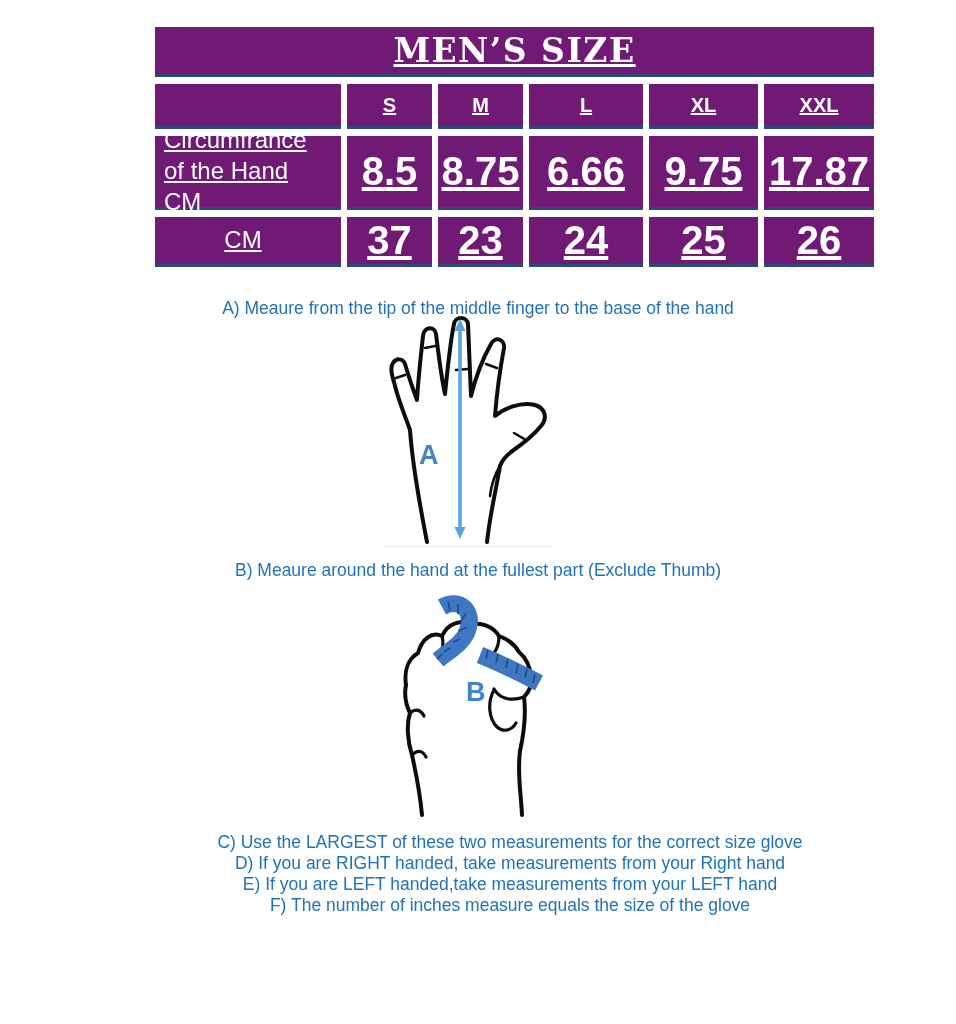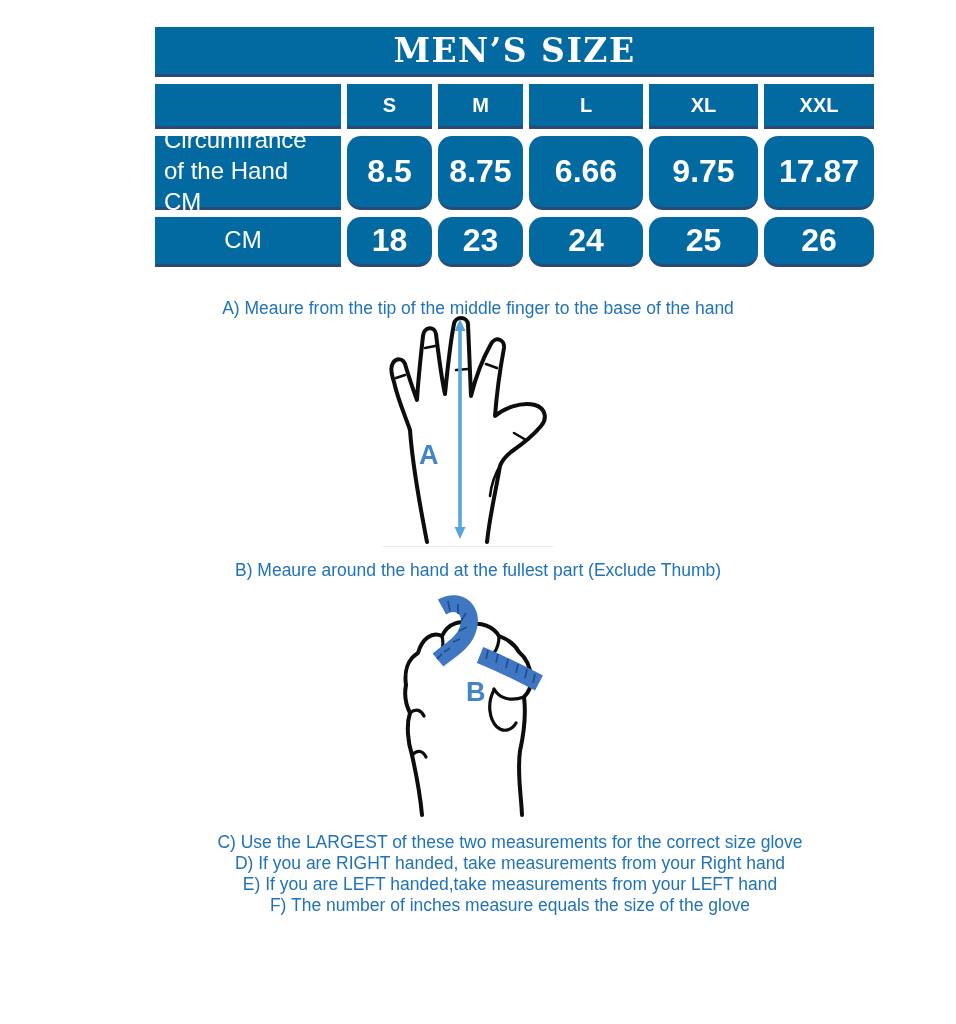--- a/index.html
+++ b/index.html
@@ -9,36 +9,36 @@
   }
   
   .size-table{
     position:absolute;left:155px;top:27px;width:719px;
     display:grid;
     grid-template-columns:186px 85px 85px 114px 109px 110px;
     grid-template-rows:50px 45px 74px 50px;
     column-gap:6px;row-gap:7px;
   }
   .cell{
-    background:#0369a1;color:#ffffff;box-sizing:border-box;
+    background:#701a75;color:#ffffff;box-sizing:border-box;
     border-bottom:3px solid #2B4A77;
-    display:flex;align-items:center;justify-content:center;
+    display:flex;align-items:center;justify-content:center;text-decoration:underline;
   }
   .cell.title{
     grid-column:1 / -1;
     font-family:"DejaVu Serif",serif;font-weight:bold;
     font-size:33px;letter-spacing:1.5px;
   }
   .cell.head{font-size:20px;font-weight:bold;}
   .cell.rowlabel{
     font-size:24px;justify-content:flex-start;text-align:left;
     padding-left:9px;padding-right:10px;line-height:1.28;
   }
   .cell.rowlabel.center{justify-content:center;text-align:center;padding-left:0;}
-  .cell.val{font-size:32px;font-weight:bold;border-radius:14px;}
+  .cell.val{font-size:40px;font-weight:bold;}
   
   .note{
     position:absolute;left:0;width:956px;text-align:center;
     color:#2173B9;font-size:17.5px;line-height:21px;
   }
   .note-a{top:298px;}
   .note-b{top:560px;}
   .notes-footer{top:832px;padding-left:32px;}
   
   .hand-box{position:absolute;left:383px;top:314px;width:170px;height:232px;border-bottom:1px solid #e9e9e9;}
@@ -61,21 +61,21 @@
     <div class="cell head">XXL</div>
 
     <div class="cell rowlabel">Circumfrance of the Hand CM</div>
     <div class="cell val">8.5</div>
     <div class="cell val">8.75</div>
     <div class="cell val">6.66</div>
     <div class="cell val">9.75</div>
     <div class="cell val">17.87</div>
 
     <div class="cell rowlabel center">CM</div>
-    <div class="cell val">18</div>
+    <div class="cell val">37</div>
     <div class="cell val">23</div>
     <div class="cell val">24</div>
     <div class="cell val">25</div>
     <div class="cell val">26</div>
   </div>
 
   <div class="note note-a">A) Meaure from the tip of the middle finger to the base of the hand</div>
 
   <div class="hand-box">
     <svg width="170" height="232" viewBox="0 0 170 232">

